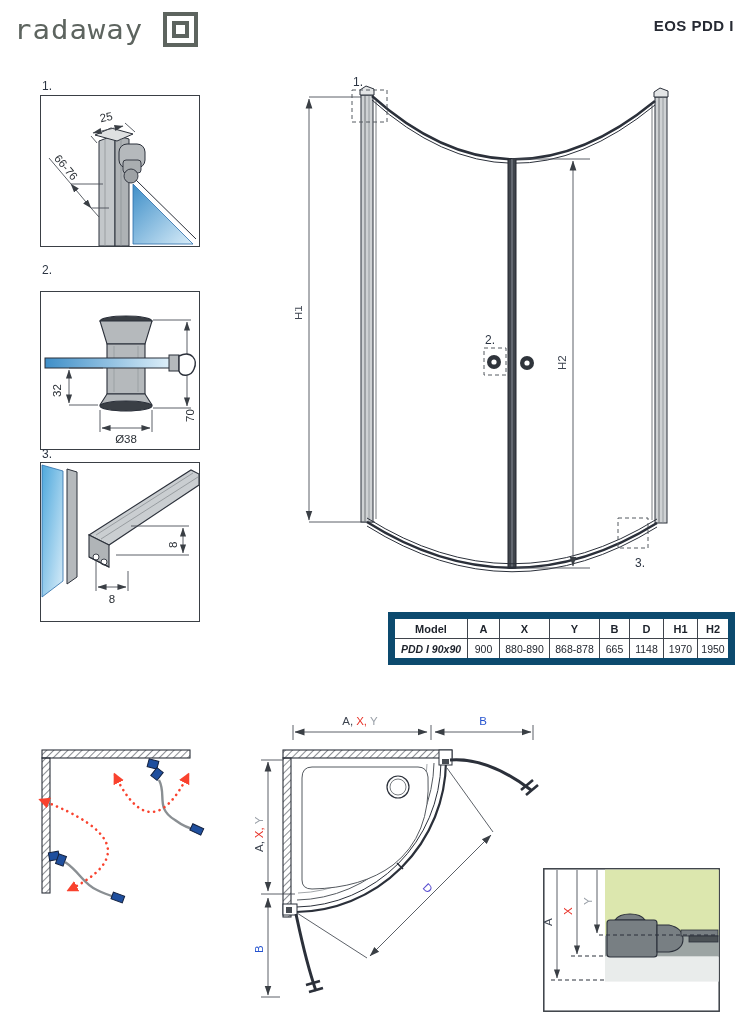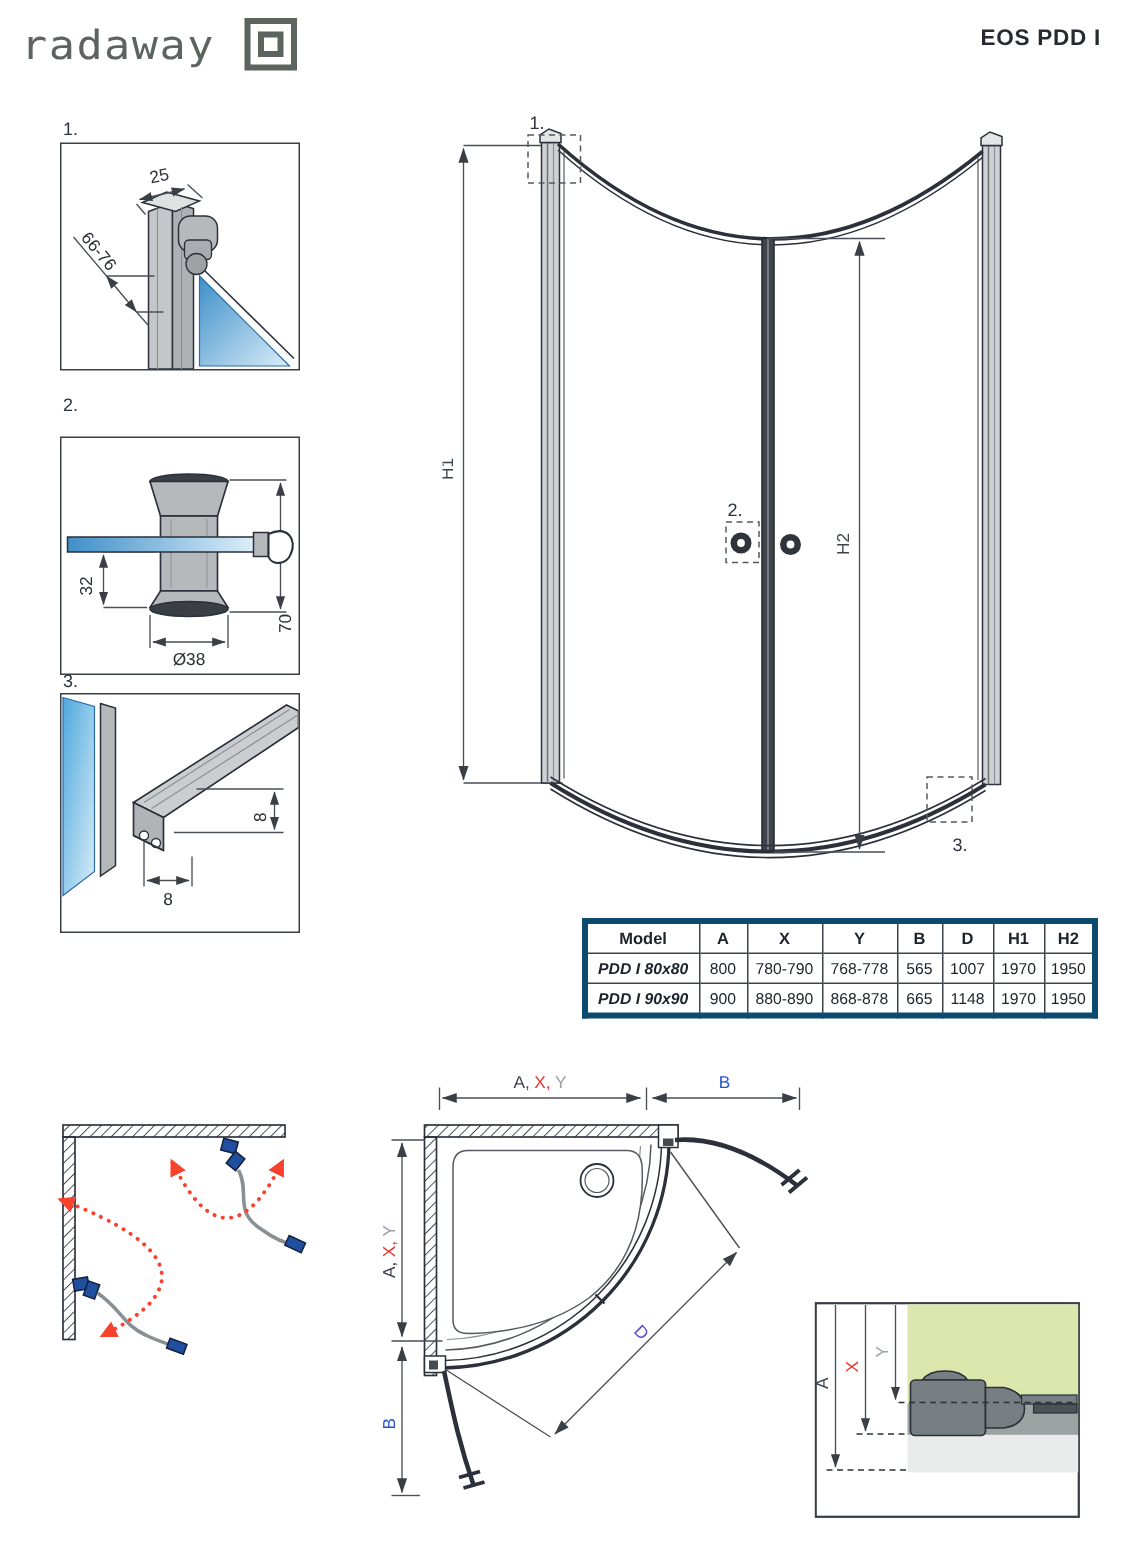--- a/index.html
+++ b/index.html
@@ -24,21 +24,21 @@
   .fig-label{font-size:12px;color:#2b3442;}
   svg text{font-family:"Liberation Sans",sans-serif;fill:#2b3036;}
   svg .t-dim{font-size:11.5px;}
   svg .t-lab{font-size:12px;fill:#2b3442;}
   svg .t-dark{fill:#3d4450;}
   svg .t-red{fill:var(--red);}
   svg .t-gray{fill:var(--gray);}
   svg .t-blue{fill:var(--blue);}
   svg .t-violet{fill:var(--violet);}
   
-  table.size{border-collapse:collapse;border:4px solid #0c4a6e;background:#fff;font-size:10.5px;}
+  table.size{border-collapse:collapse;border:7px solid #0c4a6e;background:#fff;font-size:10.5px;}
   table.size th,table.size td{border:1px solid #3f444c;text-align:center;padding:1px 3px;height:17px;color:#1d222b;}
   table.size th{font-size:11px;font-weight:700;}
   table.size td.model{font-weight:700;font-style:italic;font-size:10.5px;}
   th.c-red{color:var(--red);} th.c-gray{color:var(--gray);} th.c-blue{color:var(--blue);}
   th.c-violet{color:var(--violet);} th.c-dark{color:#1d222b;}
 </style>
 </head>
 <body>
 
 <div class="abs logo">
@@ -280,30 +280,20 @@
       <th class="c-red">X</th>
       <th class="c-gray">Y</th>
       <th class="c-blue">B</th>
       <th class="c-violet">D</th>
       <th class="c-dark">H1</th>
       <th class="c-dark">H2</th>
     </tr>
   </thead>
   <tbody>
     <tr>
-      <td class="model">PDD I 80x80</td>
-      <td>800</td>
-      <td>780-790</td>
-      <td>768-778</td>
-      <td>565</td>
-      <td>1007</td>
-      <td>1970</td>
-      <td>1950</td>
-    </tr>
-    <tr>
       <td class="model">PDD I 90x90</td>
       <td>900</td>
       <td>880-890</td>
       <td>868-878</td>
       <td>665</td>
       <td>1148</td>
       <td>1970</td>
       <td>1950</td>
     </tr>
   </tbody>

